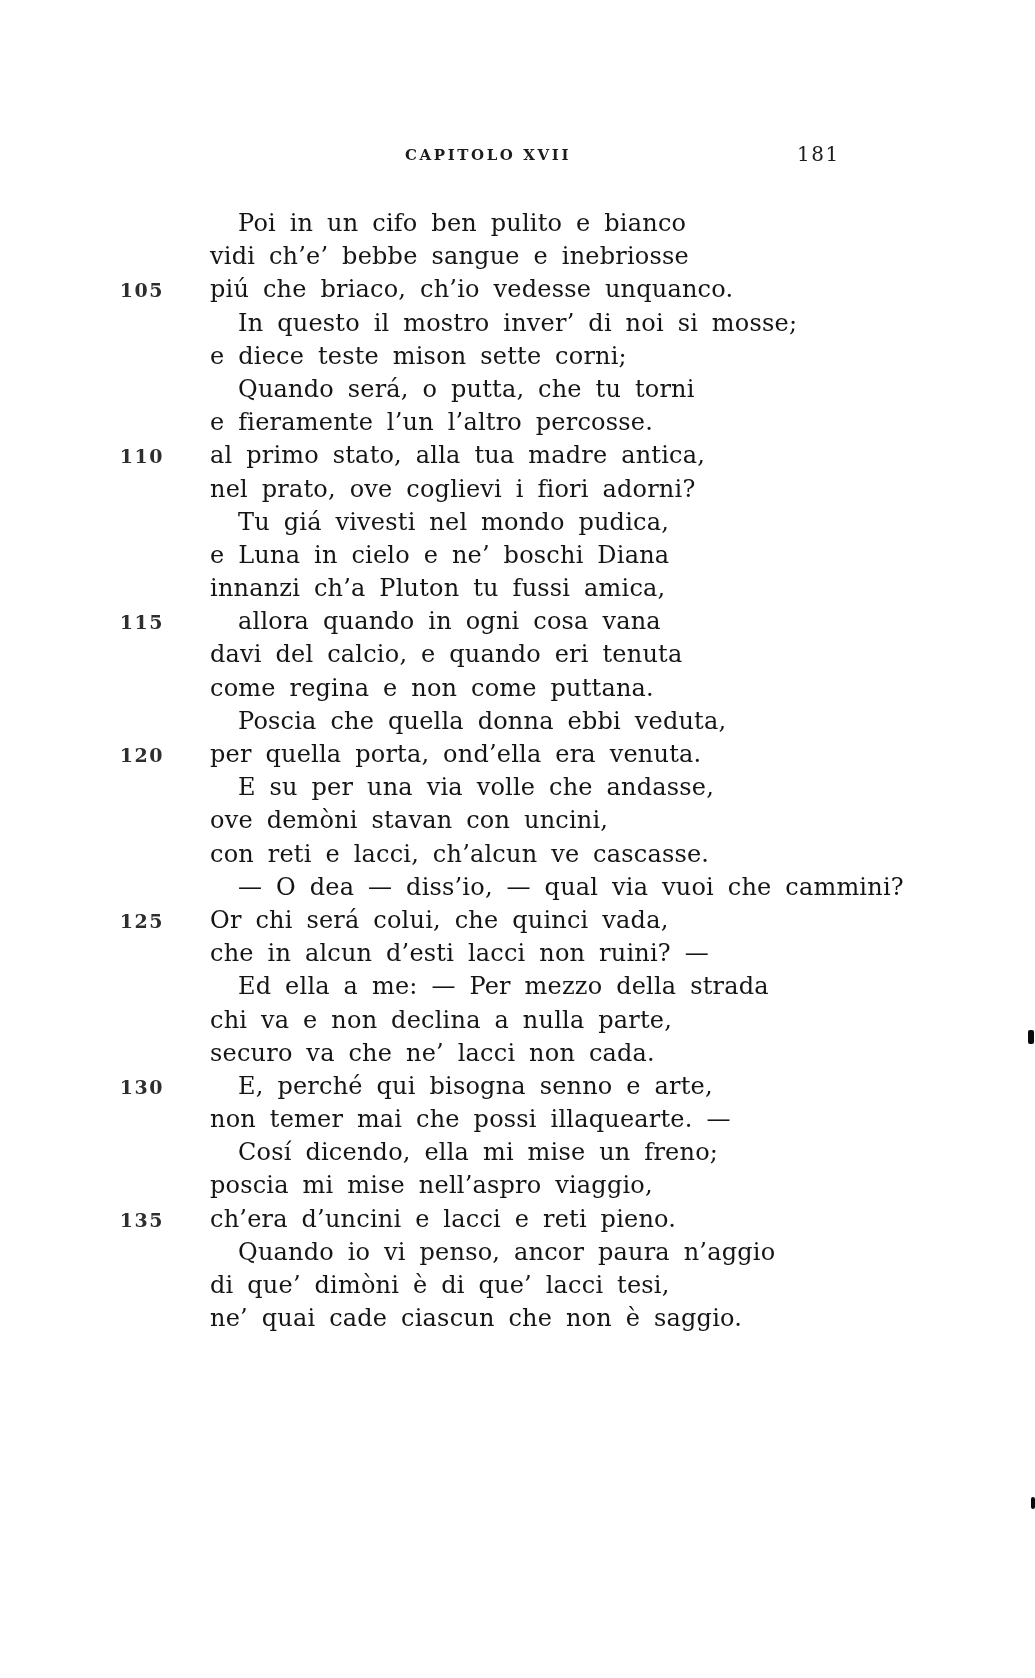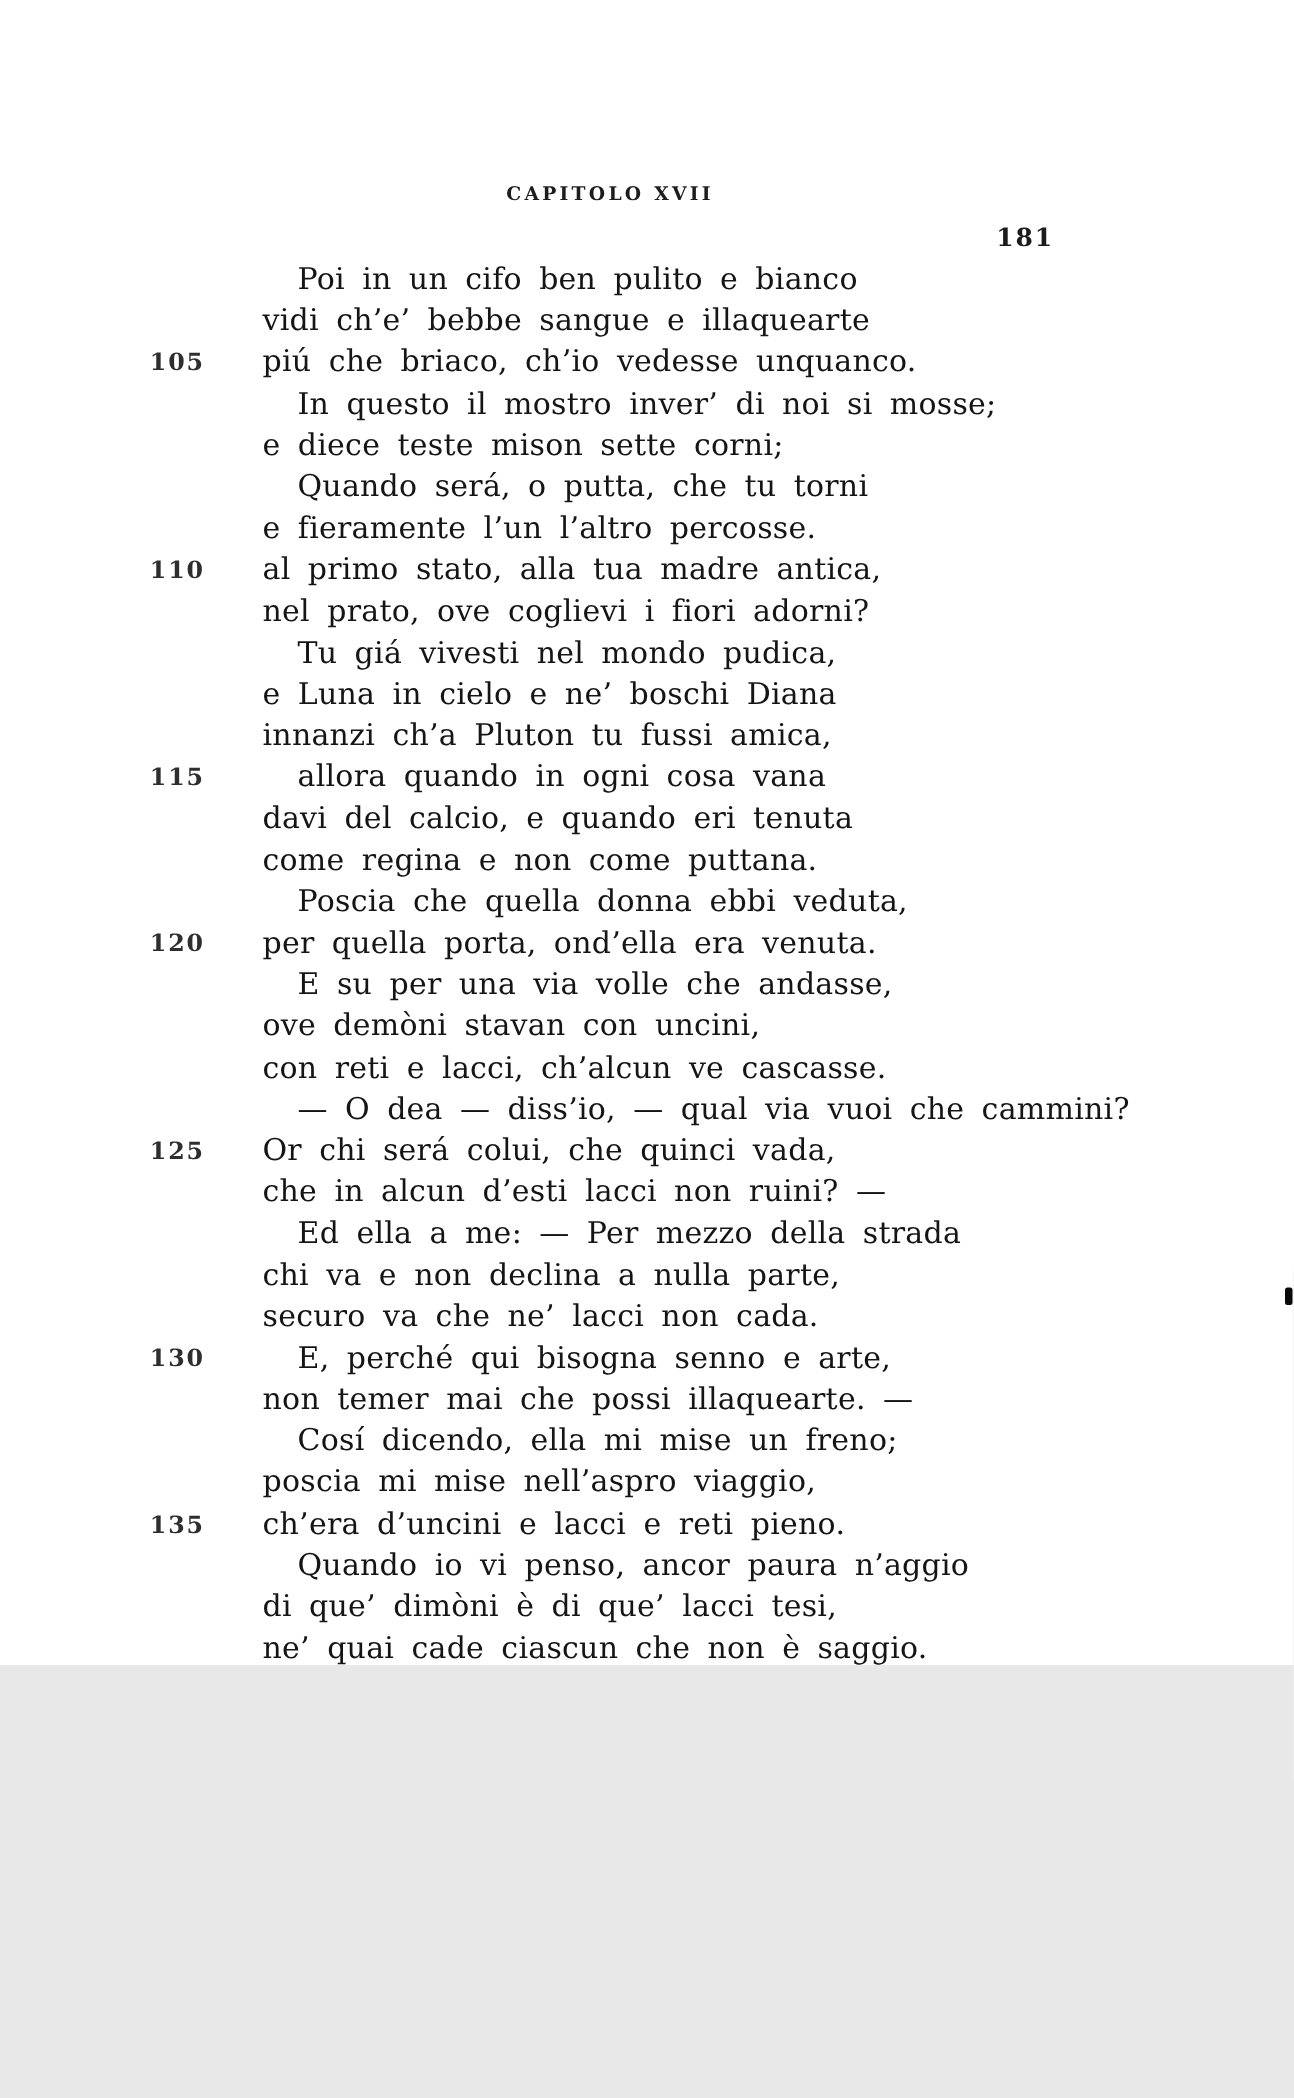--- a/index.html
+++ b/index.html
@@ -3,21 +3,21 @@
 <meta charset="utf-8">
 <style>
   html, body {
     margin: 0;
     padding: 0;
     background: #e8e8e8;
   }
   .page {
     position: relative;
     width: 1035px;
-    height: 1332px;
+    height: 1678px;
     margin: 0 auto;
     background: #ffffff;
     overflow: hidden;
     font-family: "DejaVu Serif", "Liberation Serif", serif;
     color: #151515;
   }
   .chapter-title {
     position: absolute;
     top: 146px;
     left: 405px;
@@ -25,24 +25,23 @@
     font-weight: 700;
     letter-spacing: 2.6px;
     color: #1c1c1c;
     white-space: nowrap;
   }
   .page-number {
     position: absolute;
     top: 142px;
     left: 797px;
     font-size: 20px;
-    font-weight: 700;
+    font-weight: 400;
     letter-spacing: 1.5px;
     color: #1c1c1c;
-    margin-top: 36px;
   }
   .poem {
     position: absolute;
     top: 207px;
     left: 210px;
     width: 640px;
   }
   .line {
     position: relative;
     height: 33.2px;
@@ -88,21 +87,21 @@
   <div class="page-number">181</div>
 
   <div class="poem" id="poem">
   <div class="line indent">
     <span class="lineno"></span>
     <span class="linetext">Poi in un cifo ben pulito e bianco</span>
   </div>
 
   <div class="line">
     <span class="lineno"></span>
-    <span class="linetext">vidi ch’e’ bebbe sangue e illaquearte</span>
+    <span class="linetext">vidi ch’e’ bebbe sangue e inebriosse</span>
   </div>
 
   <div class="line">
     <span class="lineno">105</span>
     <span class="linetext">piú che briaco, ch’io vedesse unquanco.</span>
   </div>
 
   <div class="line indent">
     <span class="lineno"></span>
     <span class="linetext">In questo il mostro inver’ di noi si mosse;</span>

